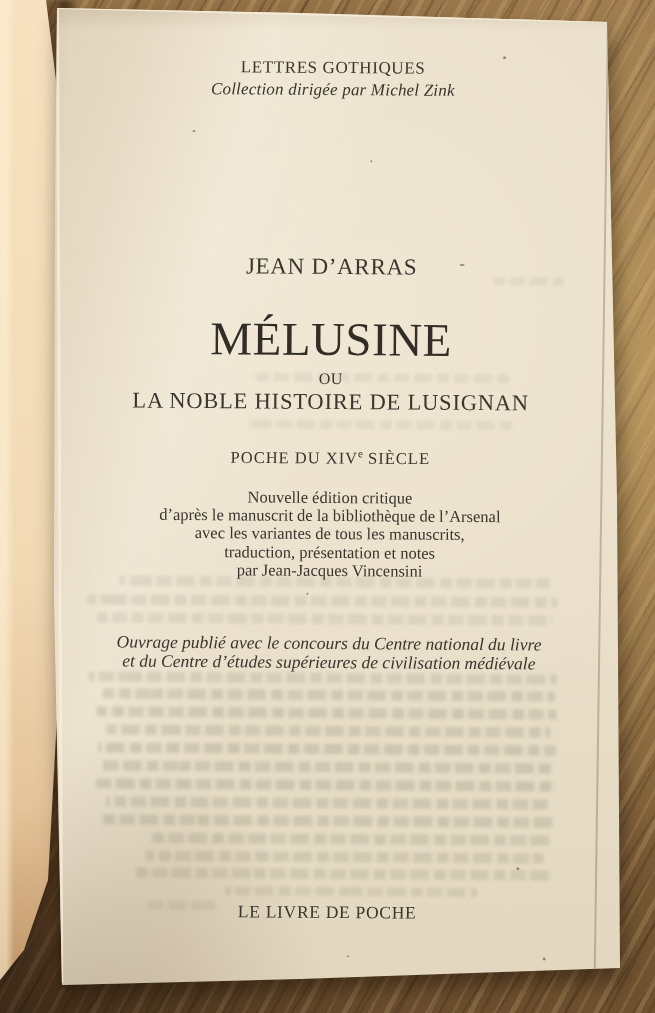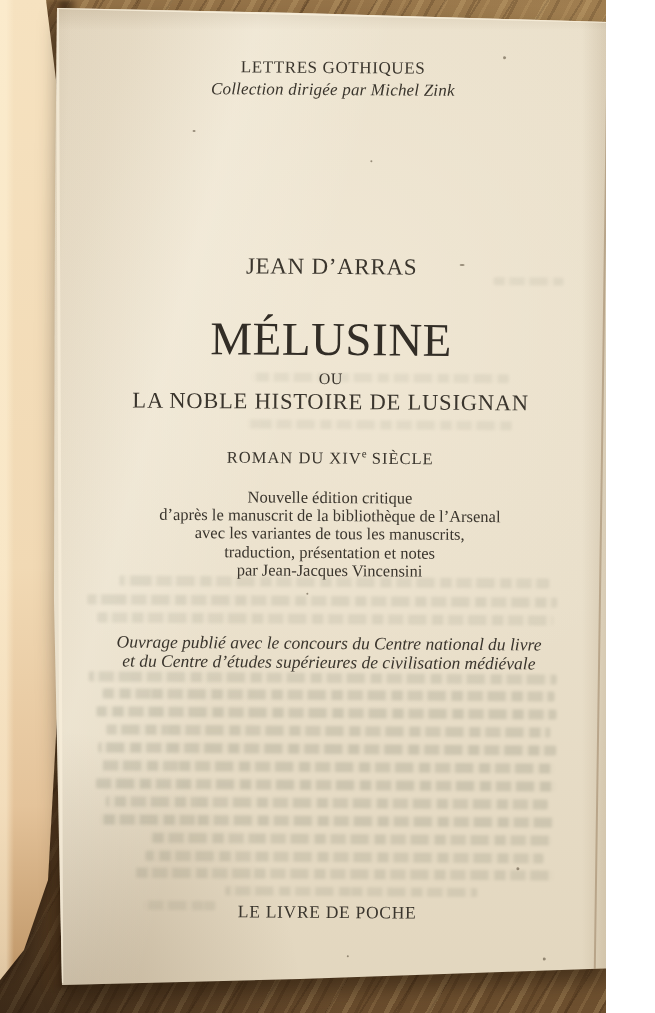--- a/index.html
+++ b/index.html
@@ -1,20 +1,20 @@
 <!DOCTYPE html>
 <html><head>
 <meta charset="utf-8">
 <style>
   html,body{margin:0;padding:0;}
   body{
     width:655px;height:1013px;overflow:hidden;
     font-family:"Liberation Serif","DejaVu Serif",serif;
   }
-  .scene{position:relative;width:606px;height:1013px;overflow:hidden;}
+  .scene{position:relative;width:655px;height:1013px;overflow:hidden;}
 
   
   .wood{
     position:absolute;inset:0;
     background:
       radial-gradient(130% 80% at 108% 38%, rgba(235,200,130,0.50), rgba(235,200,130,0) 60%),
       radial-gradient(120% 70% at -8% 106%, rgba(18,10,4,0.60), rgba(18,10,4,0) 55%),
       repeating-linear-gradient(118deg,
         rgba(250,221,160,0.16) 0 5px, rgba(0,0,0,0) 5px 11px,
         rgba(58,35,15,0.24) 11px 14px, rgba(0,0,0,0) 14px 23px,
@@ -133,21 +133,21 @@
       <div class="text-layer">
         <div class="tblock collection">LETTRES GOTHIQUES</div>
         <div class="tblock collection-sub">Collection dirigée par Michel Zink</div>
 
         <div class="tblock author">JEAN D’ARRAS</div>
 
         <div class="tblock booktitle">MÉLUSINE</div>
         <div class="tblock connector">OU</div>
         <div class="tblock subtitle2">LA NOBLE HISTOIRE DE LUSIGNAN</div>
 
-        <div class="tblock genre"><span>ROMAN DU XIV</span><sup>e</sup><span> SIÈCLE</span></div>
+        <div class="tblock genre"><span>POCHE DU XIV</span><sup>e</sup><span> SIÈCLE</span></div>
 
         <div class="tblock edition">
           <div>Nouvelle édition critique</div>
           <div>d’après le manuscrit de la bibliothèque de l’Arsenal</div>
           <div>avec les variantes de tous les manuscrits,</div>
           <div>traduction, présentation et notes</div>
           <div>par Jean-Jacques Vincensini</div>
         </div>
 
         <div class="tblock funding">

